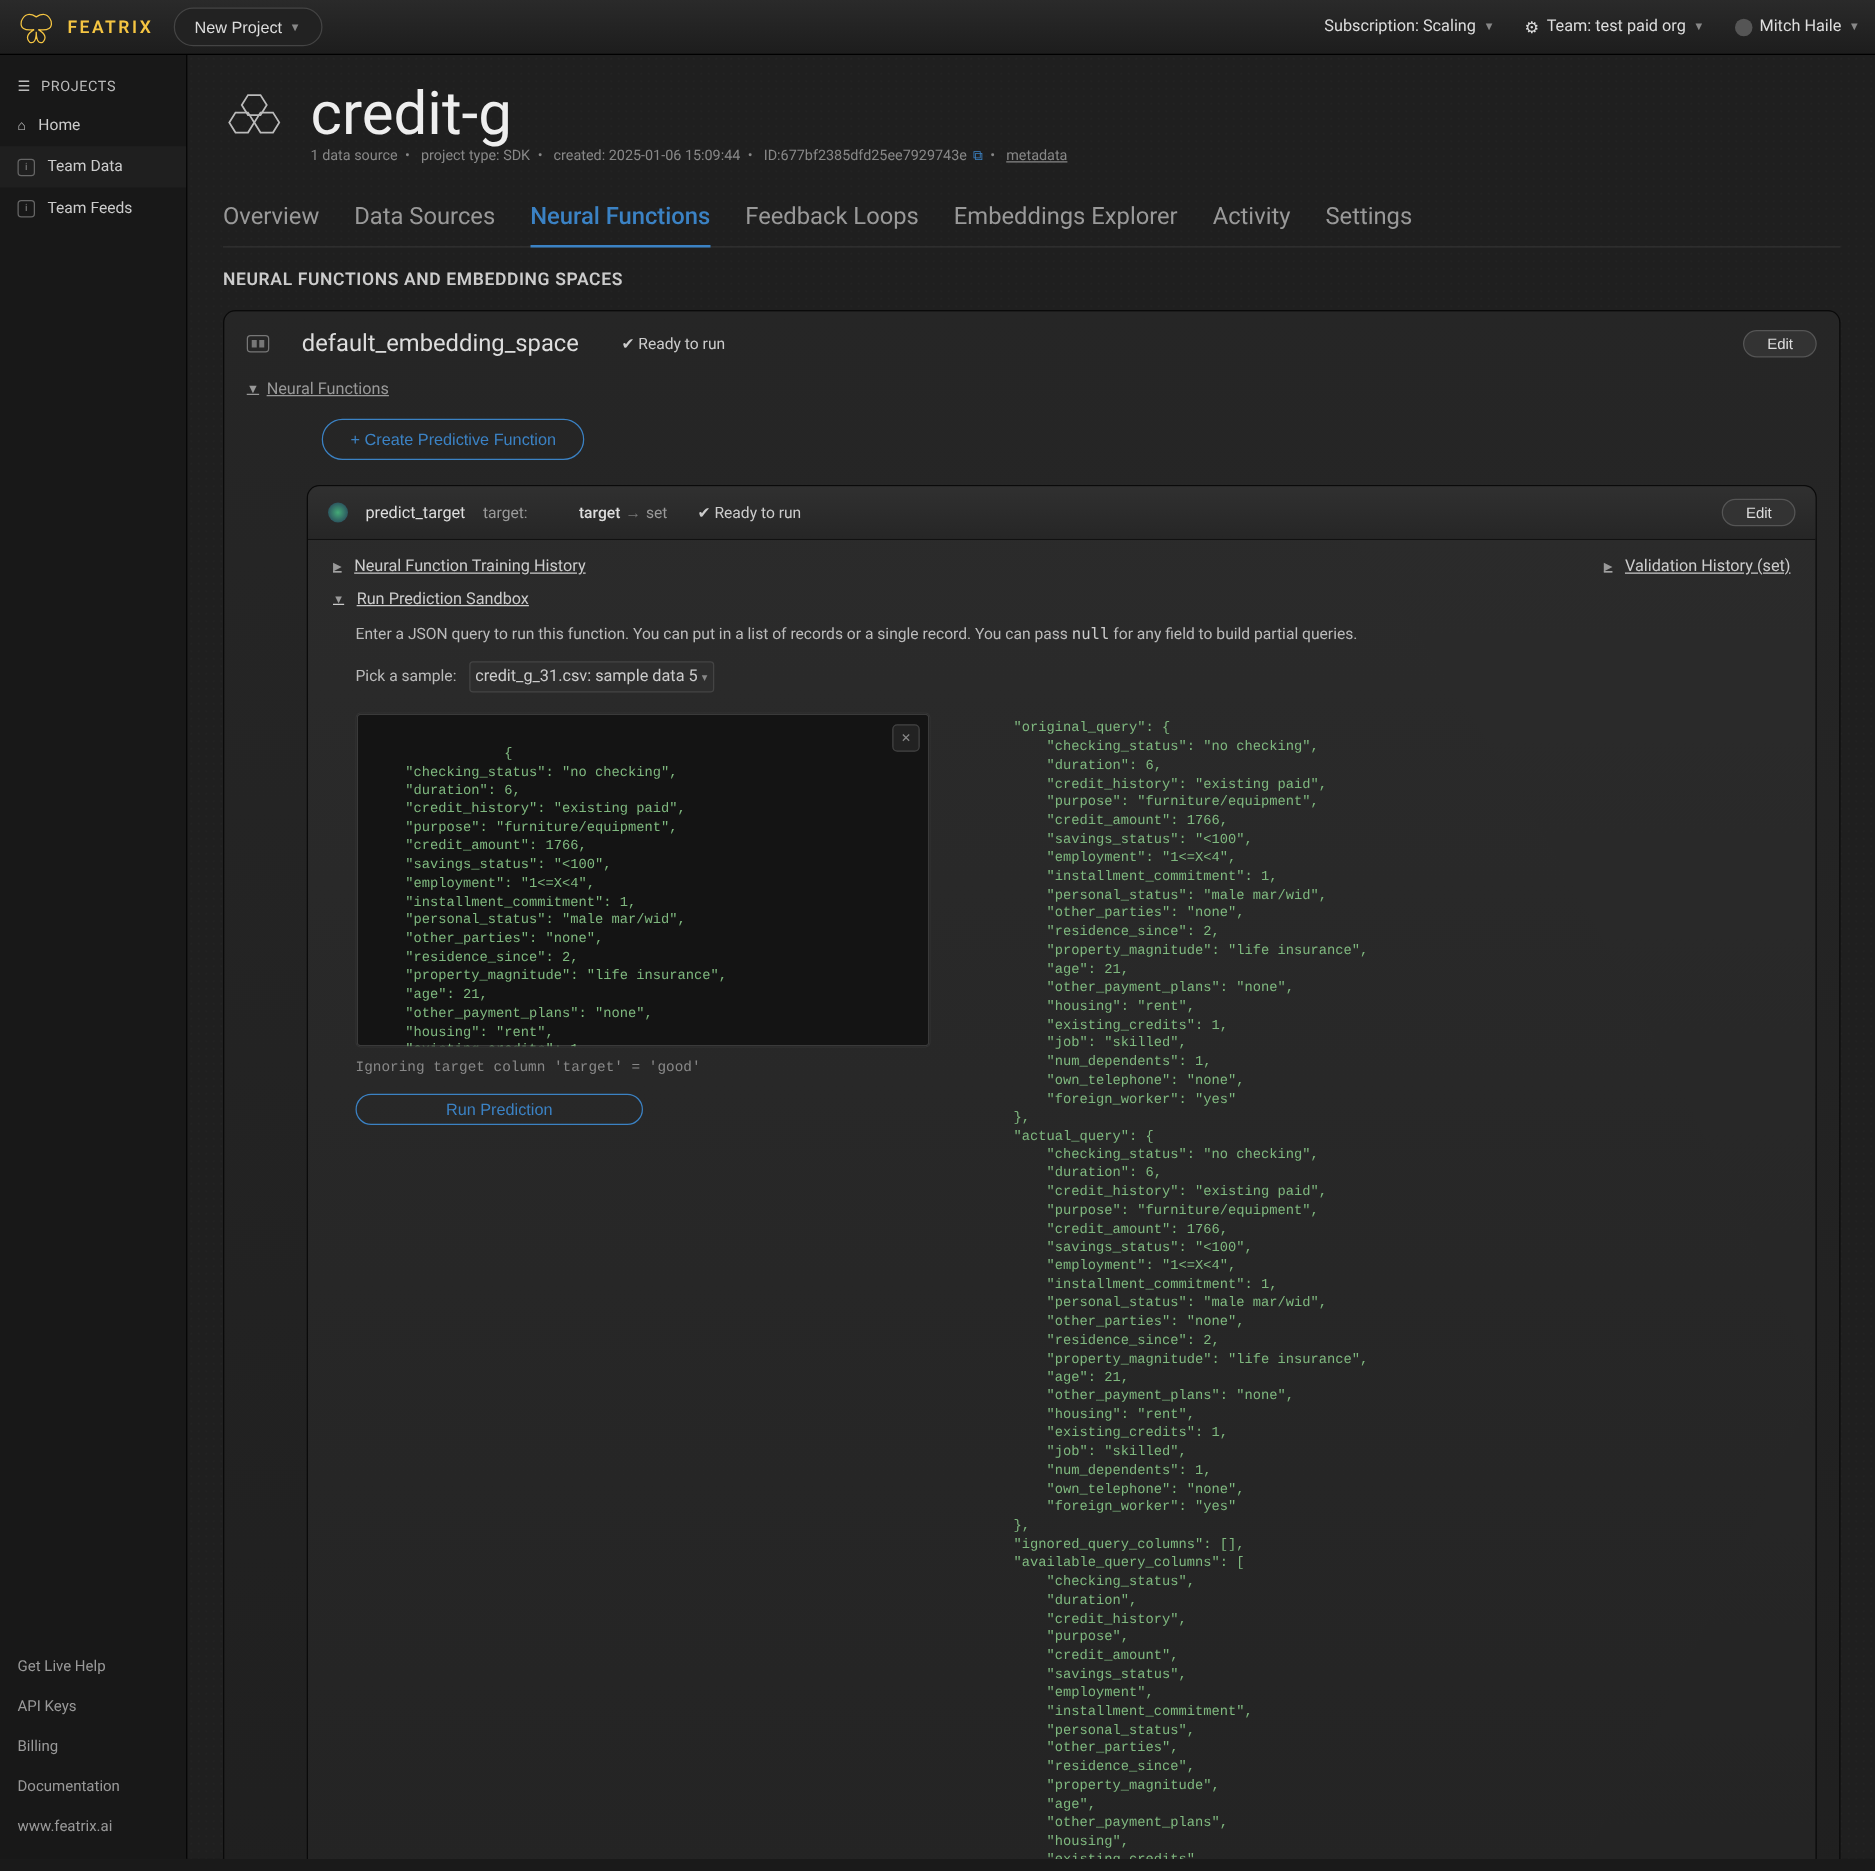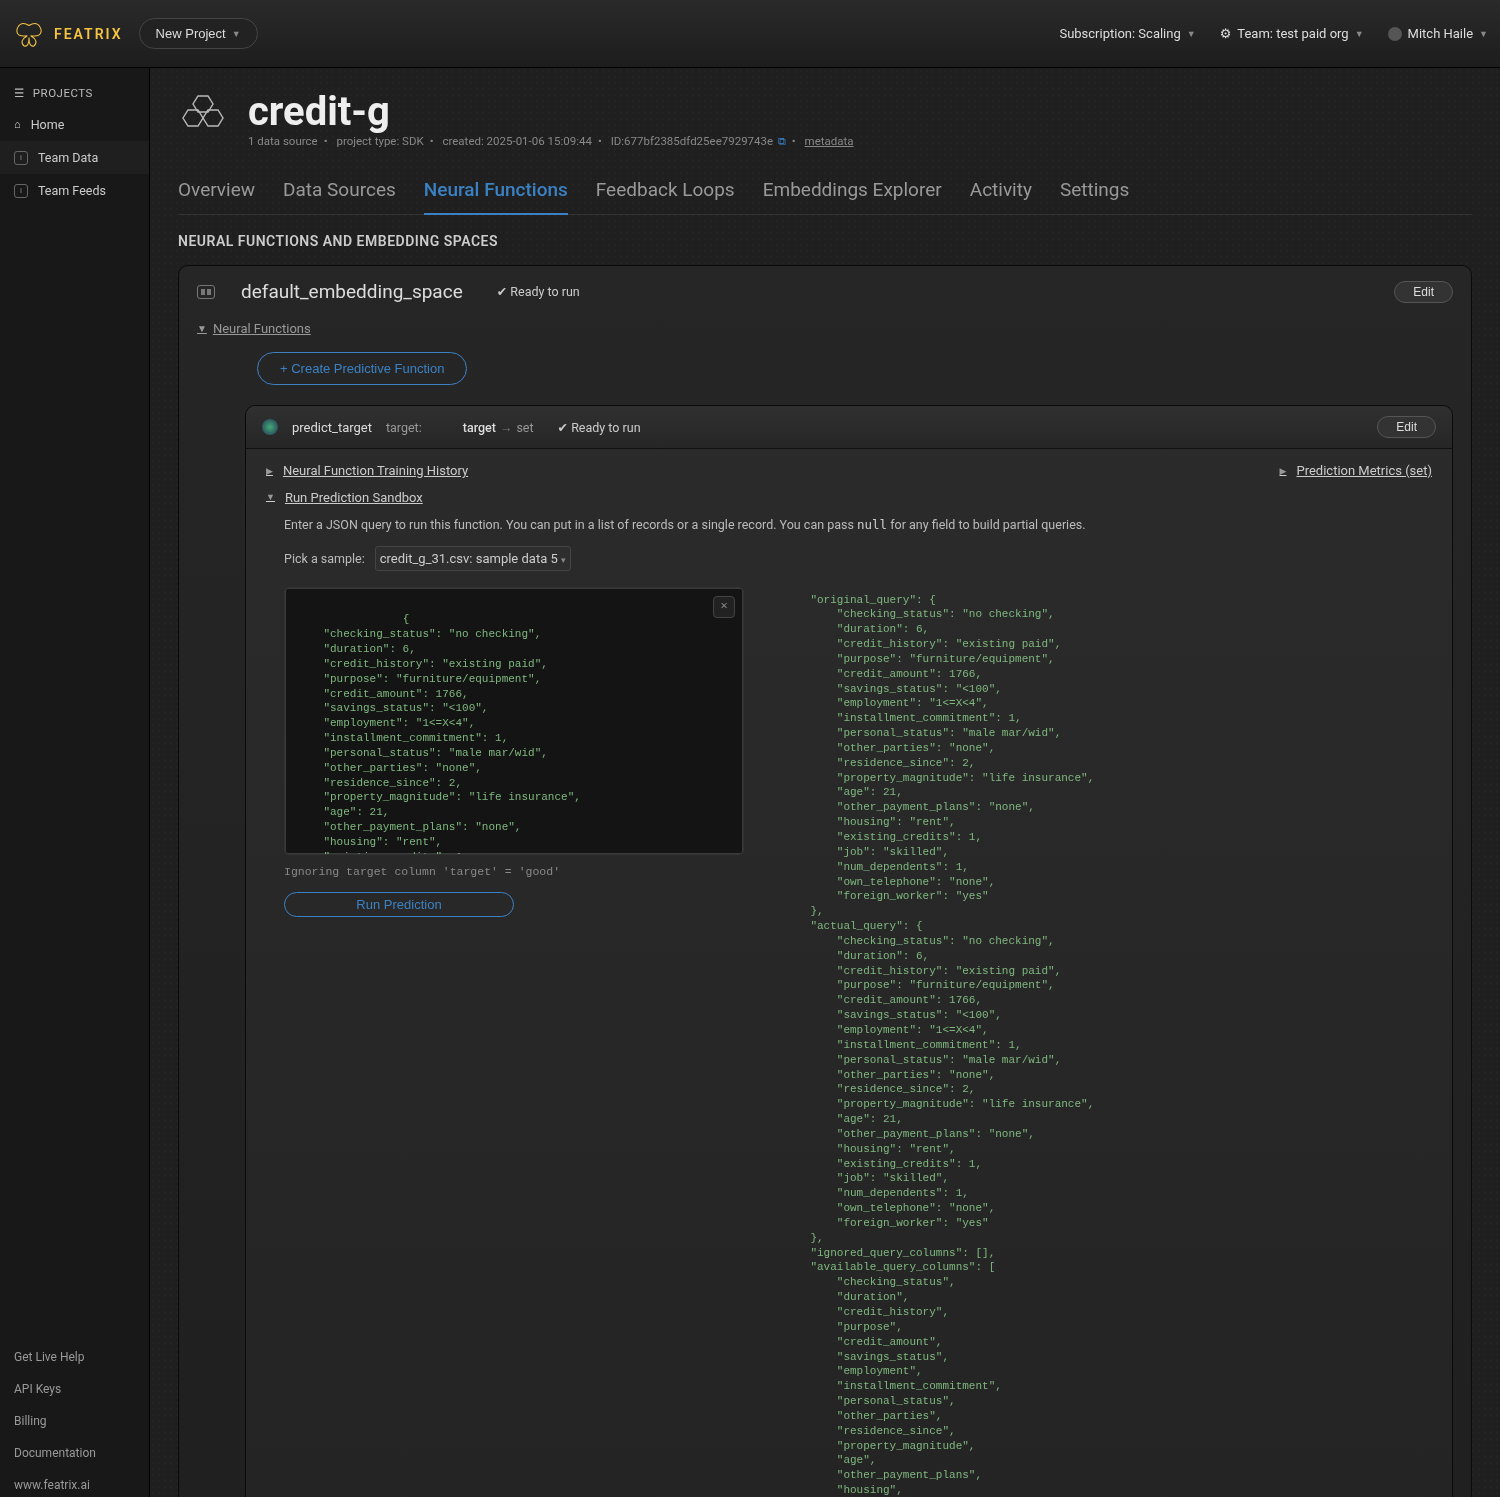--- a/index.html
+++ b/index.html
@@ -6,21 +6,21 @@
 body {
   font-family: -apple-system, BlinkMacSystemFont, "Segoe UI", Roboto, sans-serif;
   background: #1a1a1a;
   color: #ccc;
   font-size: 13px;
   width: 1500px;
   height: 1497px;
   overflow: hidden;
 }
 .topbar {
-  height: 68px;
+  height: 44px;
   background: linear-gradient(#2a2a2a, #1d1d1d);
   border-bottom: 1px solid #000;
   display: flex;
   align-items: center;
   padding: 0 12px;
   gap: 16px;
 }
 .logo { display: flex; align-items: center; gap: 8px; color: #f5c542; font-weight: 600; letter-spacing: 2px; font-size: 14px; }
 .logo svg { width: 34px; height: 34px; }
 .new-project-btn {
@@ -56,21 +56,21 @@
 .main {
   flex: 1;
   background: #1f1f1f;
   background-image: radial-gradient(rgba(255,255,255,0.015) 1px, transparent 1px);
   background-size: 6px 6px;
   padding: 18px 28px;
   overflow-y: auto;
 }
 .proj-head { display: flex; align-items: center; gap: 20px; margin-bottom: 2px;}
 .proj-icon { width: 50px; height: 50px; }
-.proj-title { font-size: 40px; font-weight: 700; color: #eee; }
+.proj-title { font-size: 48px; font-weight: 400; color: #eee; }
 .proj-meta { color: #888; font-size: 11.5px; margin-left: 70px; margin-top:-4px; }
 .proj-meta .sep { margin: 0 6px; }
 .proj-meta a { color: #888; text-decoration: underline; }
 .copy-icon { color: #3b82c4; font-size: 11px; margin-left: 2px;}
 
 .tabs { display: flex; gap: 28px; margin-top: 22px; border-bottom: 1px solid #333; }
 .tab { padding: 8px 0 12px; color: #999; font-size: 19px; }
 .tab.active { color: #3b82c4; border-bottom: 2px solid #3b82c4; margin-bottom: -1px; font-weight: 500; }
 
 .section-title { margin-top: 18px; font-size: 14px; font-weight: 600; letter-spacing: 0.5px; color: #ccc; }
@@ -282,21 +282,21 @@
           <span class="fn-name">predict_target</span>
           <span class="fn-target">
             <span>target:</span><b>target</b><span class="fn-arrow">→</span><span>set</span>
           </span>
           <span class="ready" style="margin-left:10px;">Ready to run</span>
           <button class="edit-btn">Edit</button>
         </div>
         <div class="fn-body">
           <div class="fn-row">
             <span class="link-u tri-right">Neural Function Training History</span>
-            <span class="link-u tri-right">Prediction Metrics (set)</span>
+            <span class="link-u tri-right">Validation History (set)</span>
           </div>
           <div style="margin-top:10px;">
             <span class="link-u tri-down">Run Prediction Sandbox</span>
           </div>
           <div class="sandbox-intro">
             <span>Enter a JSON query to run this function. You can put in a list of records or a single record. You can pass </span><code>null</code><span> for any field to build partial queries.</span>
           </div>
           <div class="sample-row">
             <span>Pick a sample:</span>
             <div class="sample-select">

